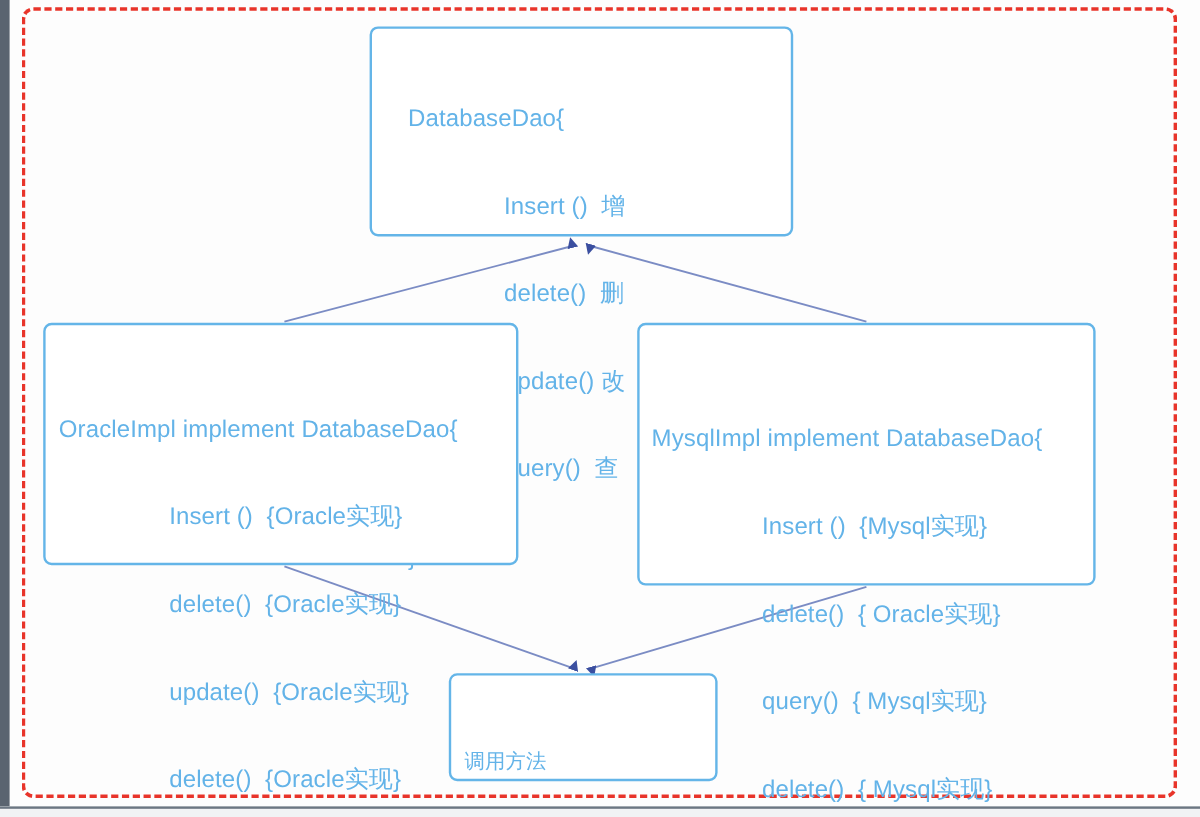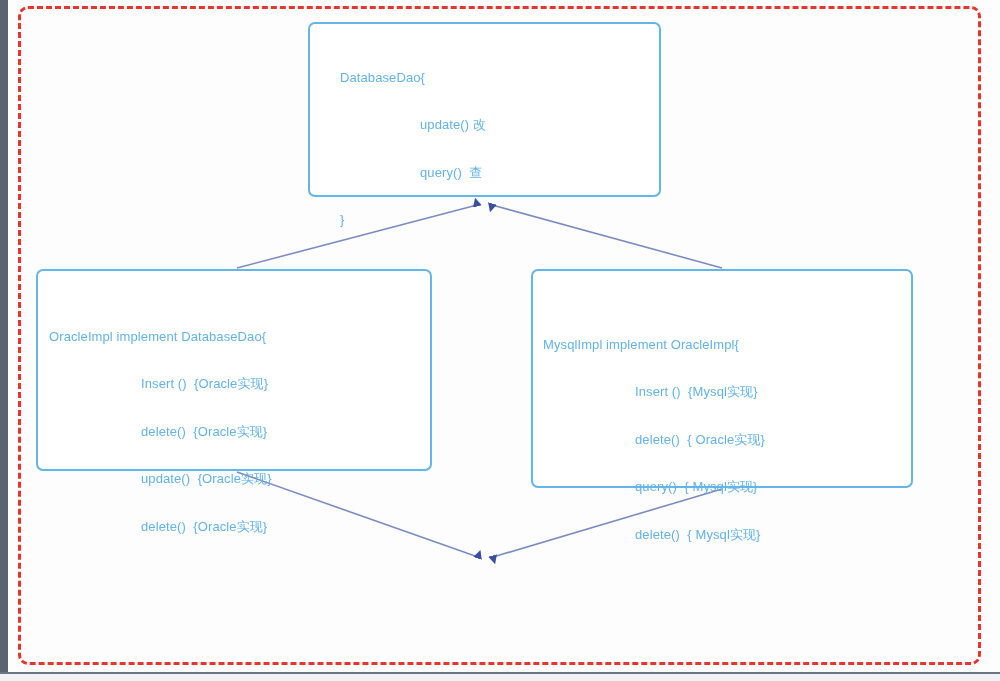--- a/index.html
+++ b/index.html
@@ -73,21 +73,21 @@
   }
 
   
   .box {
     position: absolute;
     box-sizing: border-box;
     border: 2px solid #64b5e8;
     border-radius: 7px;
     background: #ffffff;
     color: #63b3e8;
-    font-size: 13px;
+    font-size: 20px;
     line-height: 1.22;
     white-space: pre;
     letter-spacing: 0.1px;
   }
   .box .line {
     display: block;
     white-space: pre;
   }
 
   #box-databasedao {
@@ -154,39 +154,46 @@
       <line x1="237" y1="472" x2="478" y2="557" stroke="#7b8cc4" stroke-width="1.6" marker-end="url(#arrowUp)"></line>
     </g>
 
     <g>
       <line x1="722" y1="489" x2="493" y2="557" stroke="#7b8cc4" stroke-width="1.6" marker-end="url(#arrowUp)"></line>
     </g>
   </svg>
 
   <div class="box" id="box-databasedao">
     <span class="line">DatabaseDao{</span>
+    <span class="line indent1">Insert ()  增</span>
+    <span class="line indent1">delete()  删</span>
     <span class="line indent1">update() 改</span>
     <span class="line indent1">query()  查</span>
     <span class="line">}</span>
   </div>
 
   <div class="box" id="box-oracleimpl">
     <span class="line">OracleImpl implement DatabaseDao{</span>
     <span class="line indent-left">Insert ()  {Oracle实现}</span>
     <span class="line indent-left">delete()  {Oracle实现}</span>
     <span class="line indent-left">update()  {Oracle实现}</span>
     <span class="line indent-left">delete()  {Oracle实现}</span>
     
     
   </div>
 
   <div class="box" id="box-mysqlimpl">
-    <span class="line">MysqlImpl implement OracleImpl{</span>
+    <span class="line">MysqlImpl implement DatabaseDao{</span>
     <span class="line indent-left">Insert ()  {Mysql实现}</span>
     <span class="line indent-left">delete()  { Oracle实现}</span>
     <span class="line indent-left">query()  { Mysql实现}</span>
     <span class="line indent-left">delete()  { Mysql实现}</span>
     
     
   </div>
 
+  <div class="box" id="box-invoke">
+    <span class="line">调用方法</span>
+    
+    
+  </div>
 
 </div>
 
 </body></html>

